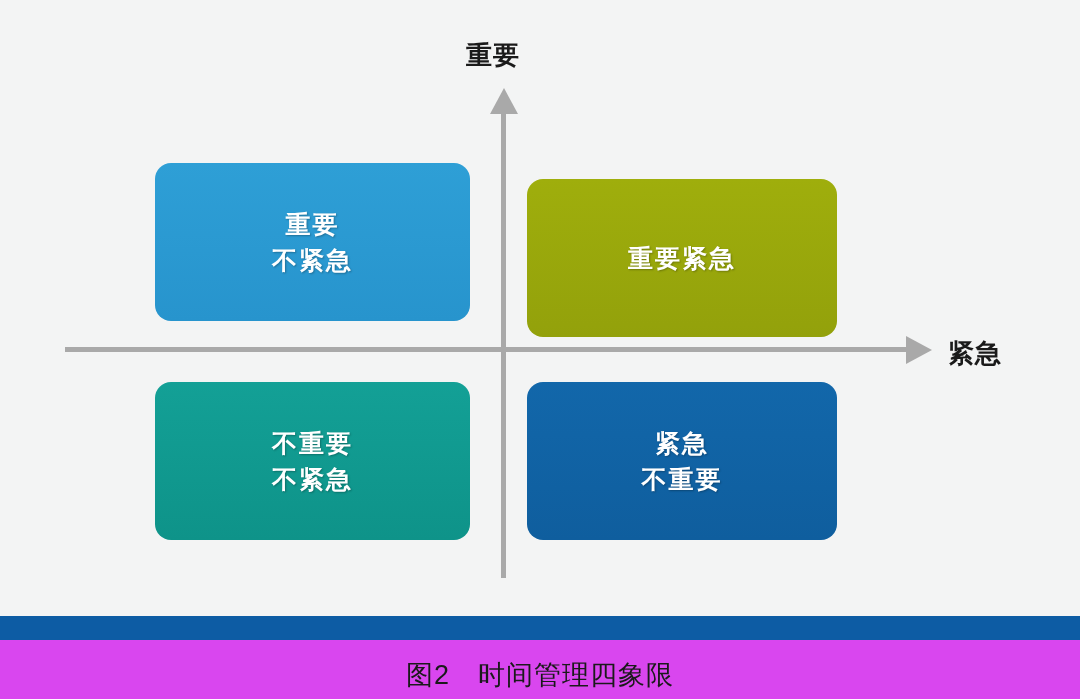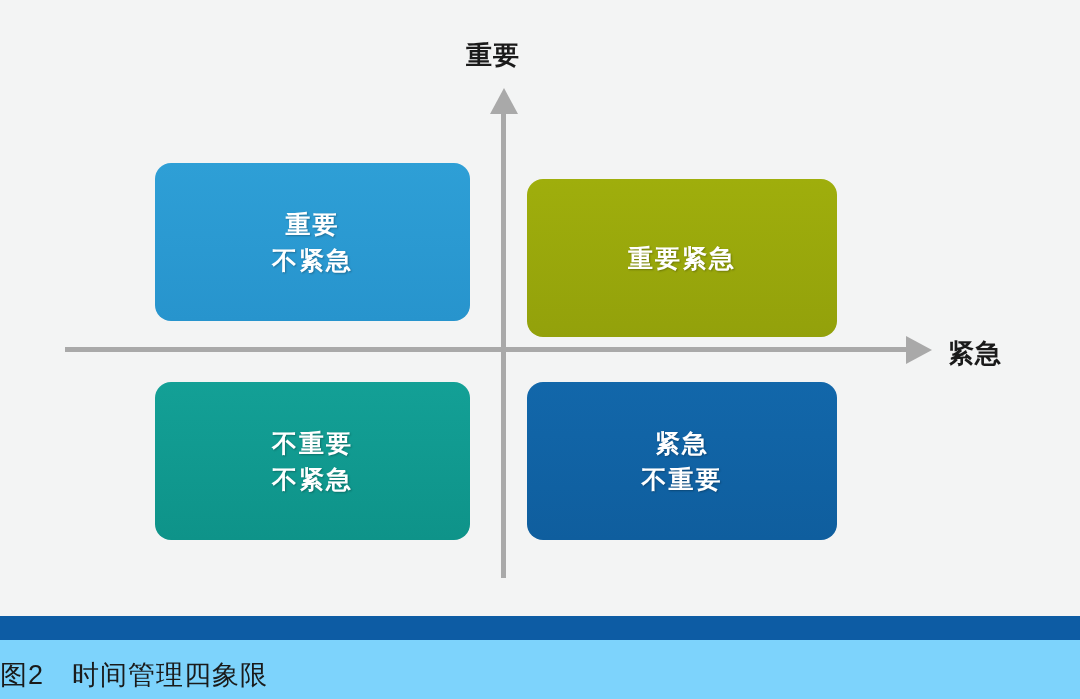--- a/index.html
+++ b/index.html
@@ -11,21 +11,21 @@
     height: 699px;
     background: #ffffff;
     font-family: "Liberation Sans", "DejaVu Sans", sans-serif;
     overflow: hidden;
   }
 
   #stage {
     position: relative;
     width: 1080px;
     height: 699px;
-    background: #7dd3fc;
+    background: #d946ef;
   }
 
   
   .canvas-bg {
     position: absolute;
     left: 0;
     top: 0;
     width: 1080px;
     height: 616px;
     background: #f3f4f4;
@@ -163,20 +163,21 @@
     height: 24px;
     background: #0d5ca4;
   }
 
   
   .caption {
     position: absolute;
     left: 0;
     top: 657px;
     width: 1080px;
+    text-align: center;
     color: #1a1a1a;
     font-size: 27px;
     letter-spacing: 1px;
     white-space: pre;
   }
 </style>
 </head>
 <body>
 
 <div id="stage">

